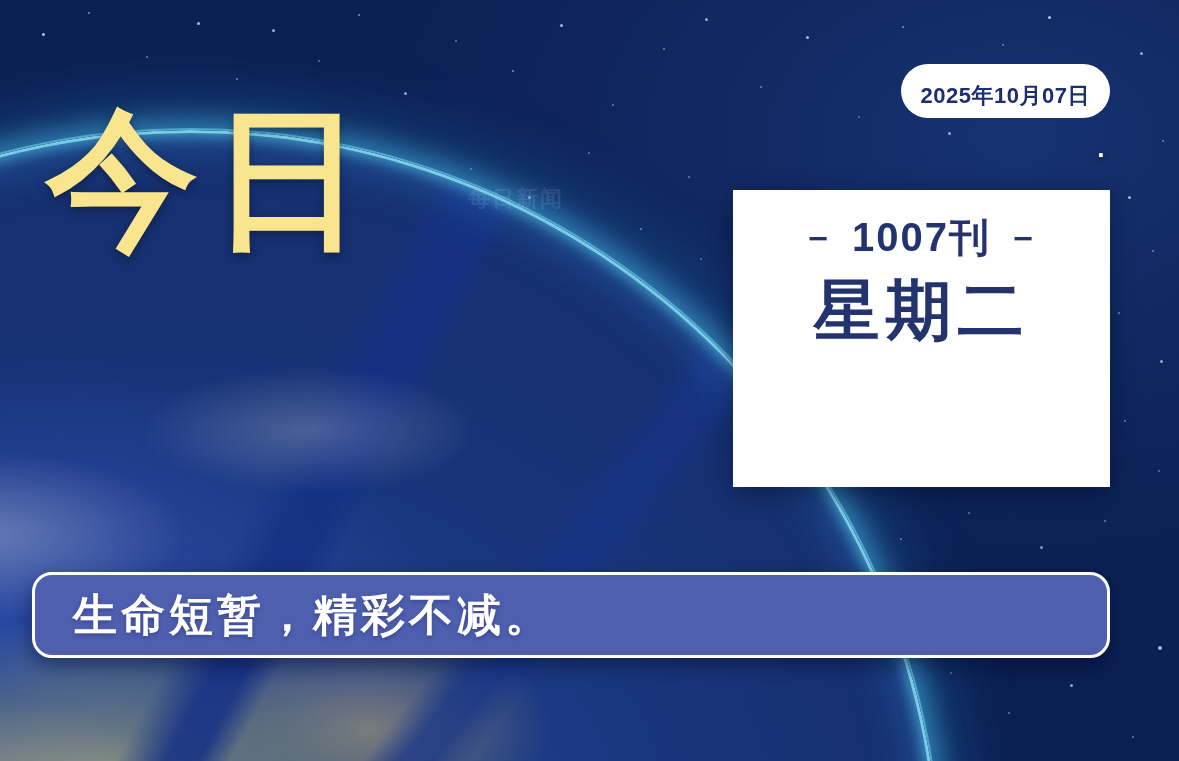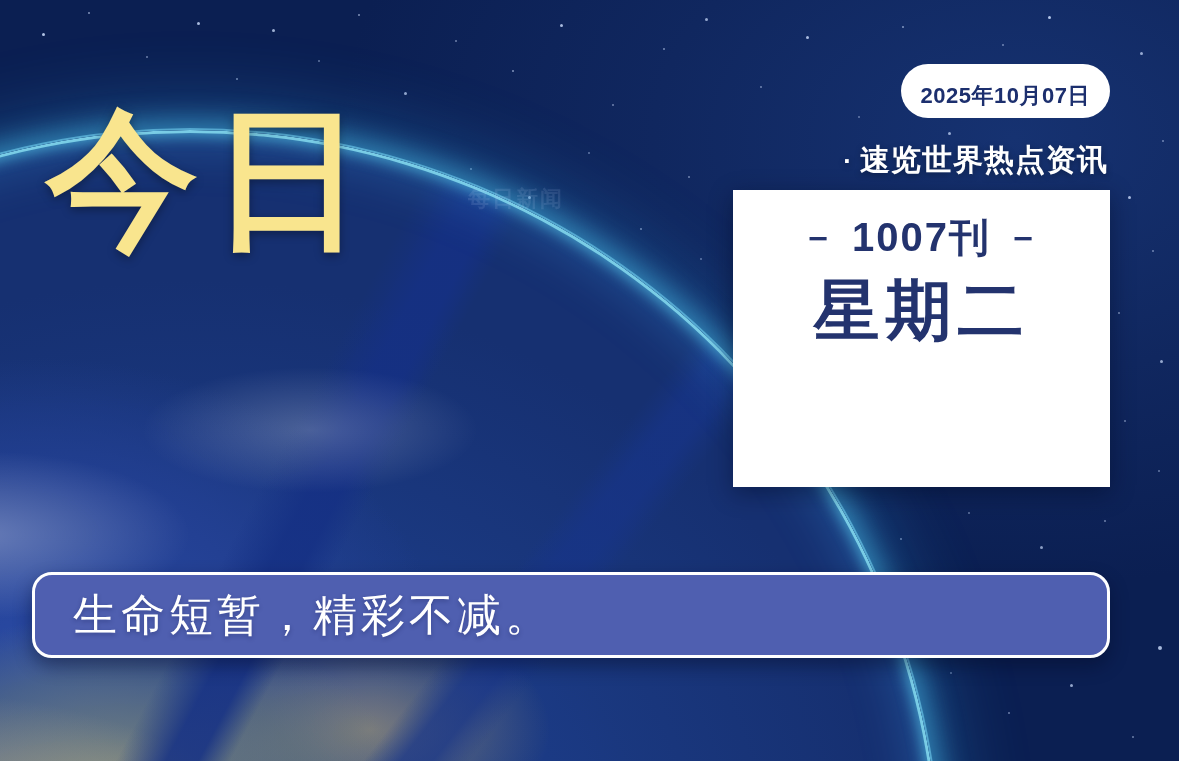--- a/index.html
+++ b/index.html
@@ -193,21 +193,21 @@
     width:1078px; height:86px;
     background:#4f5fb0;
     border:3px solid #ffffff;
     border-radius:20px;
     display:flex; align-items:center;
     box-shadow:0 8px 18px rgba(4,12,40,.45);
   }
   .footer-text{
     color:#ffffff;
     font-size:44px;
-    font-weight:400;
+    font-weight:700;
     letter-spacing:4px;
     padding-left:38px;
     white-space:nowrap;
     text-shadow:0 2px 4px rgba(20,30,80,.35);
   }
 </style>
 </head>
 <body>
 
 <div id="poster">
@@ -280,21 +280,20 @@
   <div class="watermark">每日新闻</div>
 
   <div class="title-block">
     <div class="title-line title-jinri">今日</div>
   </div>
 
   <div class="date-pill">2025年10月07日</div>
 
   <div class="tagline">
     <span class="dot">·</span>
-    <span class="txt">速览世界热点资讯</span>
   </div>
 
   <div class="info-card">
     <div class="issue">
       <span class="dash">－</span>
       <span>1007刊</span>
       <span class="dash">－</span>
     </div>
     <div class="weekday">星期二</div>
   </div>

